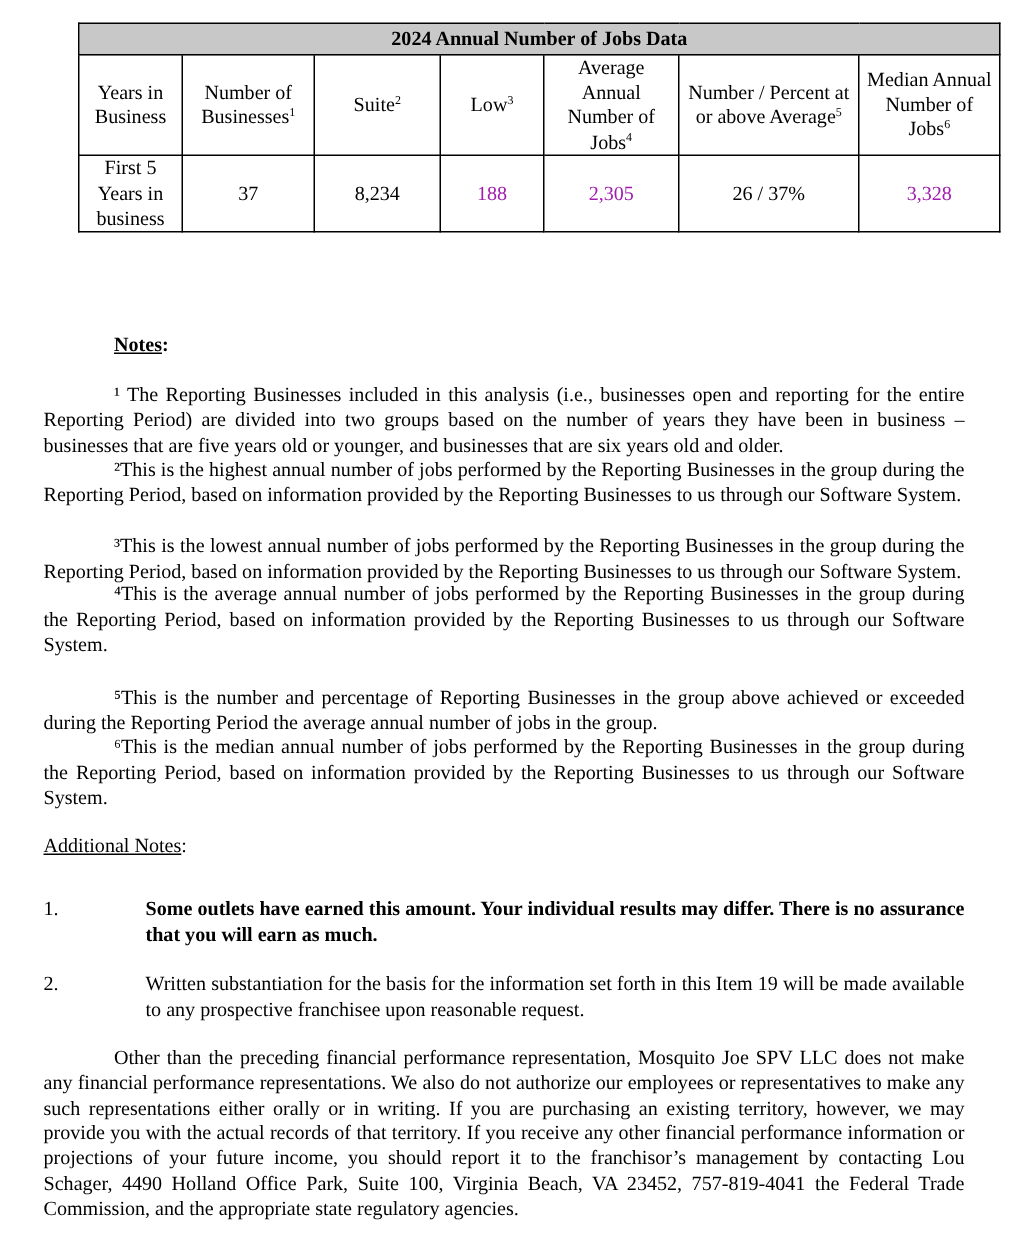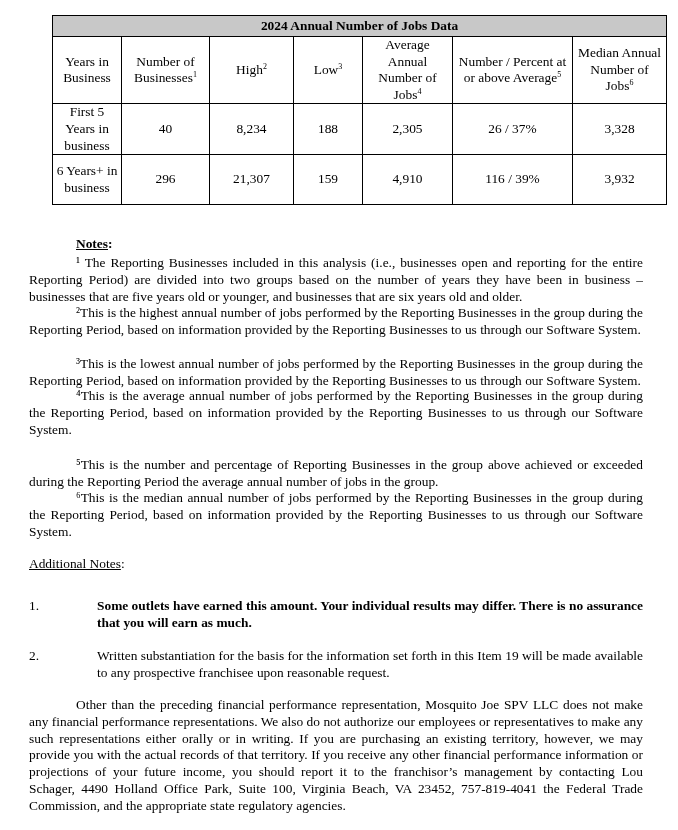--- a/index.html
+++ b/index.html
@@ -15,27 +15,27 @@
   .tbl td, .tbl th {
     border: 1px solid #000; text-align: center; vertical-align: middle;
     padding: 0 2px; line-height: 16.6px; font-weight: normal;
     font-size: 13.4px;
   }
   .tbl .title-cell {
     background: #c8c8c8; font-weight: bold; height: 20px; line-height: 18px;
   }
   .tbl .hdr td { height: 66px; }
   .tbl .row td { height: 49px; }
-  .gray { color: #000000; }
+  .gray { color: #a21caf; }
   sup { font-size: 8px; line-height: 0; vertical-align: 5px; }
 
   .text { position: absolute; left: 29px; width: 614px; line-height: 16.8px; }
   .just { text-align: justify; text-align-last: left; }
   .indent { text-indent: 47px; }
-  .notes-head { position: absolute; left: 76px; top: 222px; font-weight: bold; margin-top: 14px; }
+  .notes-head { position: absolute; left: 76px; top: 222px; font-weight: bold; }
   .u { text-decoration: underline; }
   .add-head { position: absolute; left: 29px; top: 556px; font-weight: normal; }
   .li { position: absolute; left: 29px; width: 614px; line-height: 16.8px; }
   .li .num { position: absolute; left: 0; top: 0; }
   .li .body { margin-left: 68px; text-align: justify; text-align-last: left; }
   .bold { font-weight: bold; }
 </style>
 </head>
 <body>
 
@@ -49,43 +49,34 @@
       <col style="width:120px">
       <col style="width:94px">
   </colgroup>
   <tbody>
       <tr>
     <td colspan="7" class="title-cell">2024 Annual Number of Jobs Data</td>
   </tr>
   <tr class="hdr">
     <td><span>Years in Business</span></td>
     <td><span>Number of Businesses</span><sup>1</sup></td>
-    <td><span>High</span><sup>2</sup></td>
+    <td><span>Suite</span><sup>2</sup></td>
     <td><span>Low</span><sup>3</sup></td>
     <td><span>Average Annual Number of Jobs</span><sup>4</sup></td>
     <td><span>Number / Percent at or above Average</span><sup>5</sup></td>
     <td><span>Median Annual Number of Jobs</span><sup>6</sup></td>
   </tr>
   <tr class="row">
     <td>First 5 Years in business</td>
-    <td>40</td>
+    <td>37</td>
     <td>8,234</td>
     <td class="gray">188</td>
     <td class="gray">2,305</td>
     <td>26 / 37%</td>
     <td class="gray">3,328</td>
-  </tr>
-  <tr class="row">
-    <td>6 Years+ in business</td>
-    <td>296</td>
-    <td class="gray">21,307</td>
-    <td class="gray">159</td>
-    <td class="gray">4,910</td>
-    <td>116 / 39%</td>
-    <td class="gray">3,932</td>
   </tr>
 </tbody>
   </table>
 
 <div class="notes-head"><span class="u">Notes</span><span>:</span></div>
 
 <div class="text just indent" style="top:255px">¹ The Reporting Businesses included in this analysis (i.e., businesses open and reporting for the entire Reporting Period) are divided into two groups based on the number of years they have been in business – businesses that are five years old or younger, and businesses that are six years old and older.</div>
 <div class="text just indent" style="top:305px">²This is the highest annual number of jobs performed by the Reporting Businesses in the group during the Reporting Period, based on information provided by the Reporting Businesses to us through our Software System.</div>
 <div class="text just indent" style="top:356px">³This is the lowest annual number of jobs performed by the Reporting Businesses in the group during the Reporting Period, based on information provided by the Reporting Businesses to us through our Software System.</div>
 <div class="text just indent" style="top:388px">⁴This is the average annual number of jobs performed by the Reporting Businesses in the group during the Reporting Period, based on information provided by the Reporting Businesses to us through our Software System.</div>

